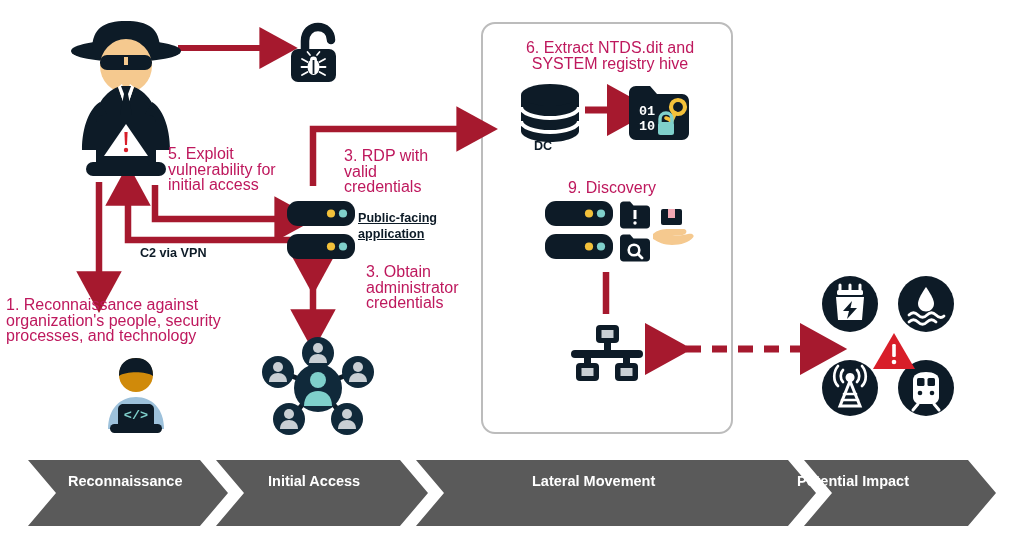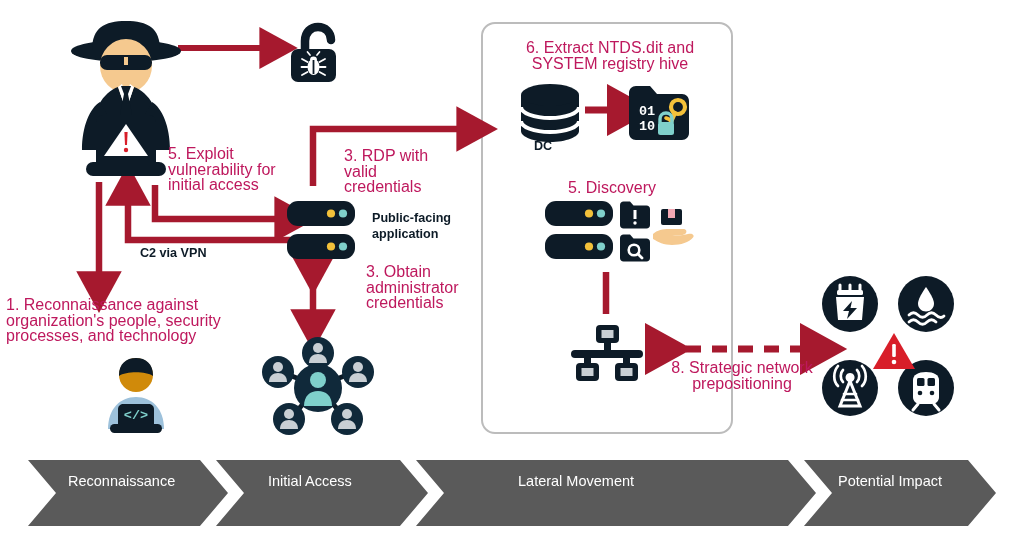--- a/index.html
+++ b/index.html
@@ -43,21 +43,21 @@
   }
   
   #banner{
     position:absolute;
     left:0;top:448px;width:1024px;height:90px;
   }
   .chev-label{
     position:absolute;
     color:#ffffff;
     font-size:14.5px;
-    font-weight:normal;
+    font-weight:bold;
     white-space:nowrap;
     top:481px;
     transform:translateY(-50%);
   }
   svg{display:block;overflow:visible;}
 </style>
 </head>
 <body>
 
 <div id="canvas">
@@ -321,40 +321,38 @@
 organization's people, security
 processes, and technology</div>
 
   <div class="lbl" style="left:344px;top:148px;width:110px;">3. RDP with valid
 credentials</div>
 
   <div class="lbl" style="left:334px;top:264px;width:110px;margin-left:32px;">3. Obtain
 administrator
 credentials</div>
 
-  <div class="lbl-dark" style="left:372px;top:211px;width:90px;">Public-facing
+  <div class="lbl-dark" style="left:358px;top:211px;width:90px;text-decoration:underline;">Public-facing
 application</div>
 
   <div class="lbl lbl-center" style="left:510px;top:40px;width:200px;">6. Extract NTDS.dit and
 SYSTEM registry hive</div>
 
   <div class="lbl-dark" style="left:534px;top:139px;">DC</div>
 
-  <div class="lbl lbl-center" style="left:542px;top:180px;width:140px;">5. Discovery</div>
-
-  <div class="lbl lbl-center" style="left:667px;top:360px;width:150px;">8. Strategic network
-prepositioning</div>
+  <div class="lbl lbl-center" style="left:542px;top:180px;width:140px;">9. Discovery</div>
+
 
   <svg id="banner" viewBox="0 0 1024 90">
     <g fill="#5a5a5a">
       <path d="M28,12 L200,12 L228,45 L200,78 L28,78 L56,45 Z"></path>
       <path d="M216,12 L400,12 L428,45 L400,78 L216,78 L244,45 Z"></path>
       <path d="M416,12 L788,12 L816,45 L788,78 L416,78 L444,45 Z"></path>
       <path d="M804,12 L968,12 L996,45 L968,78 L804,78 L832,45 Z"></path>
     </g>
   </svg>
 
   <div class="chev-label" style="left:68px;">Reconnaissance</div>
   <div class="chev-label" style="left:268px;">Initial Access</div>
-  <div class="chev-label" style="left:518px;">Lateral Movement</div>
-  <div class="chev-label" style="left:838px;">Potential Impact</div>
+  <div class="chev-label" style="left:532px;">Lateral Movement</div>
+  <div class="chev-label" style="left:797px;">Potential Impact</div>
 
 </div>
 
 </body></html>

